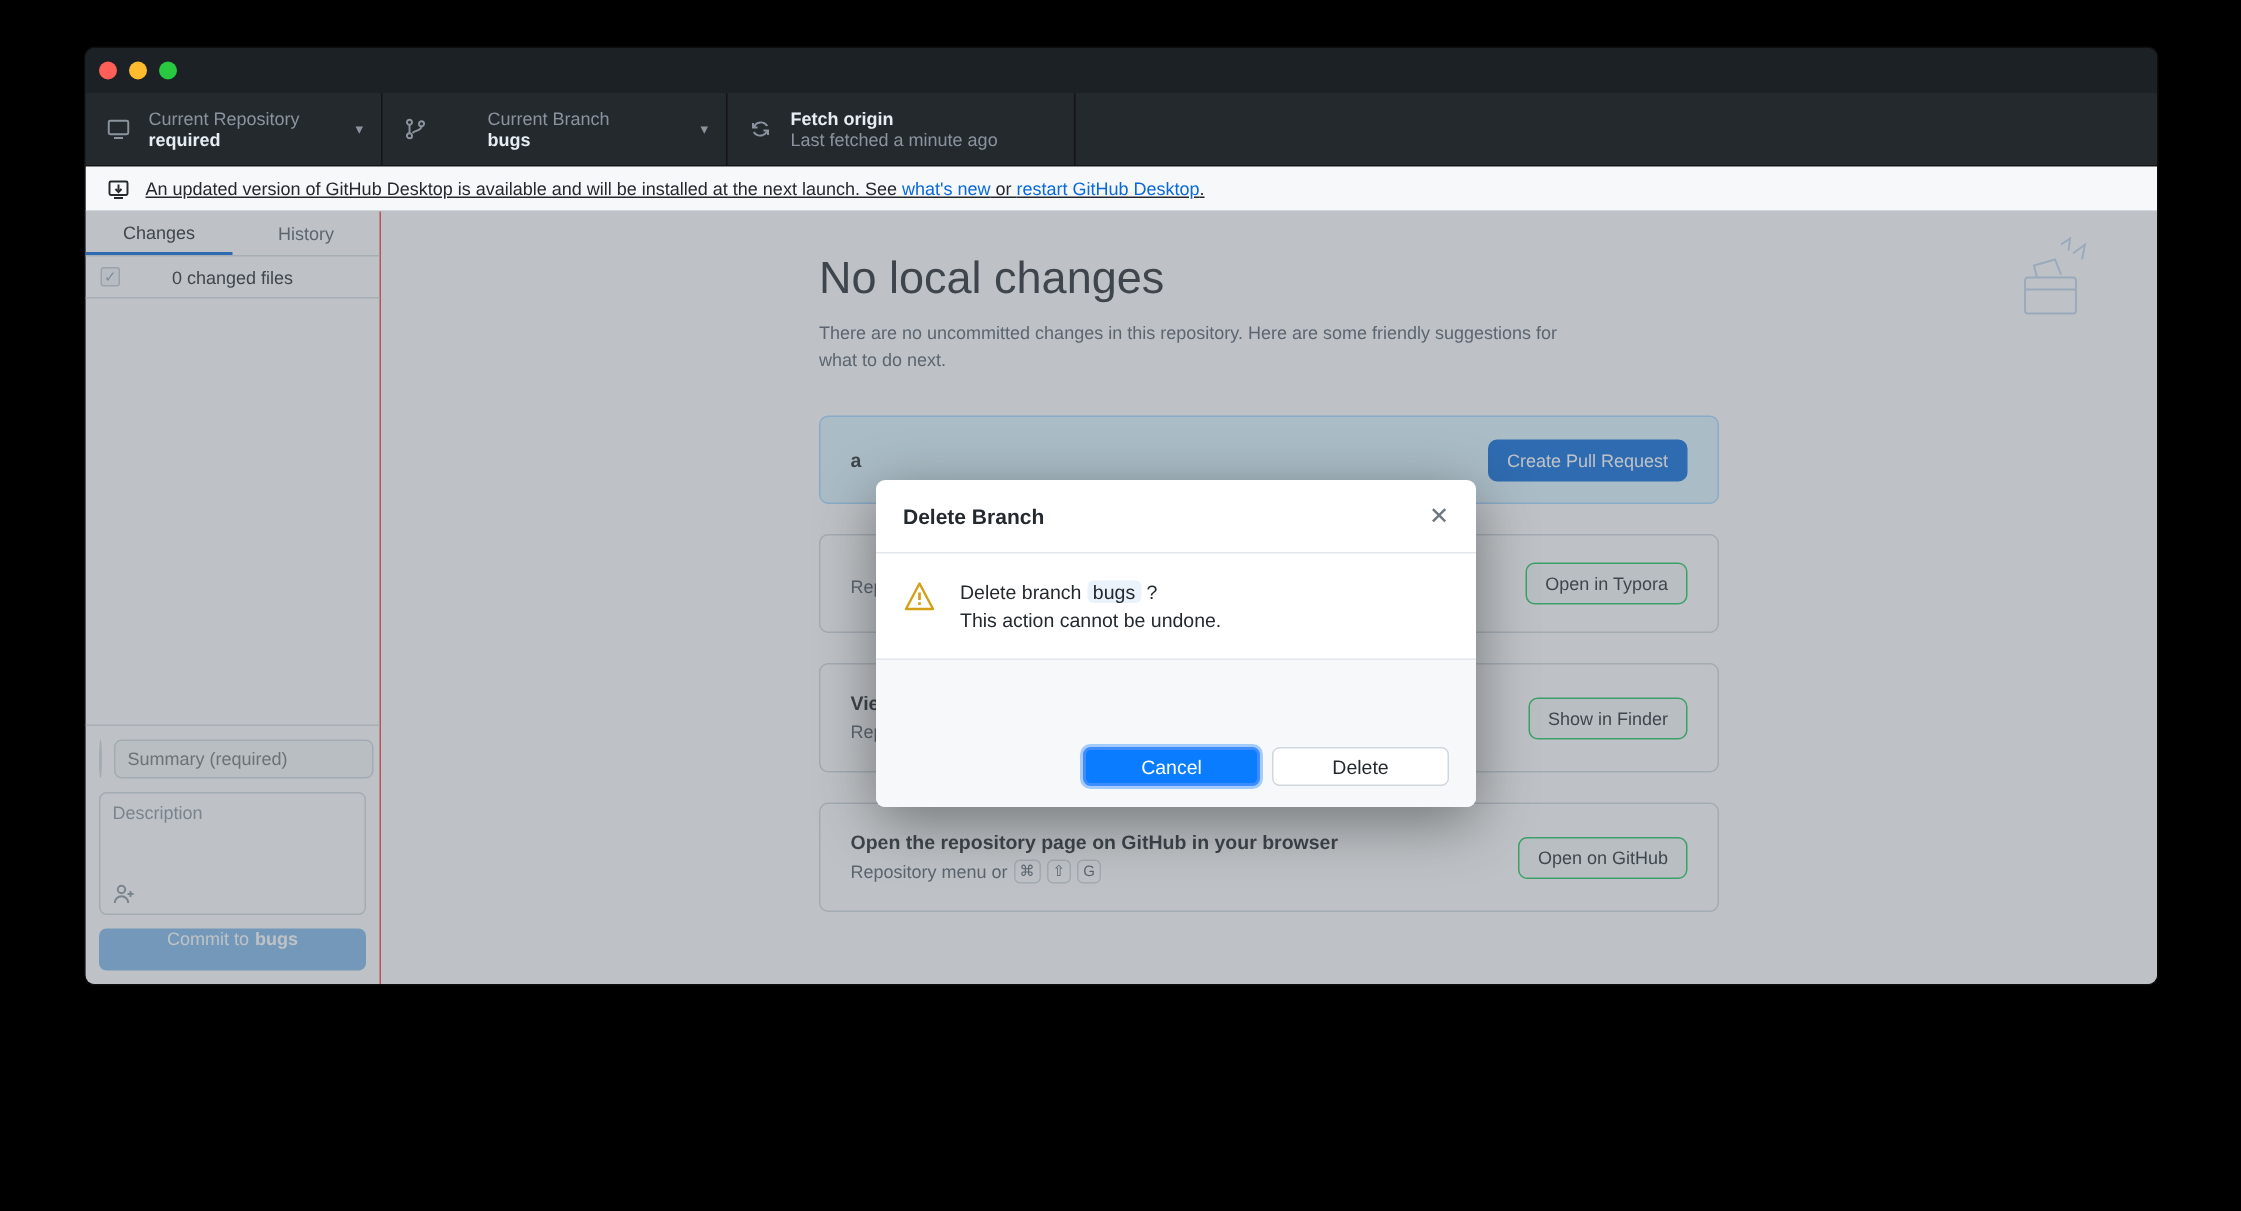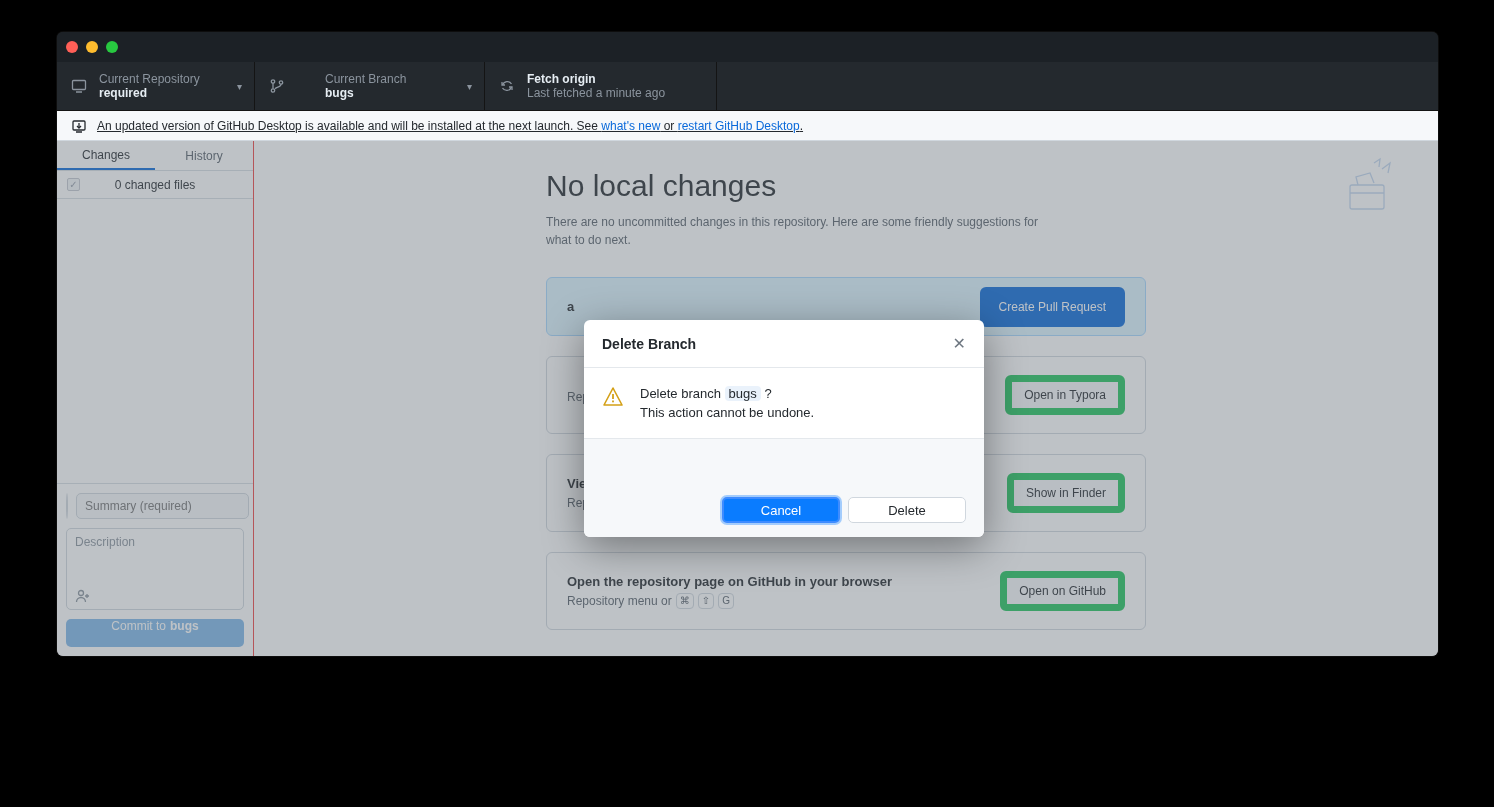--- a/index.html
+++ b/index.html
@@ -54,21 +54,21 @@
   .hero-sub { font-size:12px; color:#57606a; margin-top:10px; line-height:1.5; max-width:510px; }
   .illus { position:absolute; right:36px; top:10px; width:70px; height:70px; opacity:0.7; }
 
   .cards { margin-top:28px; display:flex; flex-direction:column; gap:20px; }
   .card { border:1px solid #d0d7de; border-radius:6px; padding:18px 20px; display:flex; align-items:center; justify-content:space-between; }
   .card.highlight { background:#ddf4ff; border-color:#a6d8ff; }
   .card-left { display:flex; flex-direction:column; gap:4px; }
   .card-title { font-size:13px; font-weight:700; color:#24292e; }
   .card-sub { font-size:12px; color:#57606a; display:flex; align-items:center; gap:4px; }
   .kbd { display:inline-flex; align-items:center; justify-content:center; min-width:16px; height:16px; border:1px solid #d0d7de; border-radius:4px; font-size:10px; padding:0 3px; color:#57606a; background:#fff; }
-  .card-btn { border:7px solid #22c55e; border-radius:6px; padding:6px 12px; font-size:12px; color:#24292e; background:#f6f8fa; cursor:pointer; }
+  .card-btn { border:1px solid #22c55e; border-radius:6px; padding:6px 12px; font-size:12px; color:#24292e; background:#f6f8fa; cursor:pointer; }
   .card-btn.primary { background:#0969da; color:#fff; border-color:#0969da; }
 
   .dim-overlay { position:absolute; inset:0; background:rgba(100,110,120,0.42); }
 
   .modal { position:absolute; left:527px; top:288px; width:400px; background:#fff; border-radius:6px; box-shadow:0 10px 40px rgba(0,0,0,0.4); overflow:hidden; }
   .modal-header { display:flex; align-items:center; justify-content:space-between; padding:14px 18px; border-bottom:1px solid #e4e8ec; }
   .modal-title { font-size:14px; font-weight:700; color:#24292e; }
   .modal-close { color:#6e7781; font-size:16px; cursor:pointer; background:none; border:none; }
   .modal-body { padding:18px; display:flex; gap:16px; font-size:13px; color:#24292e; }
   .warn-icon { width:22px; height:22px; }

